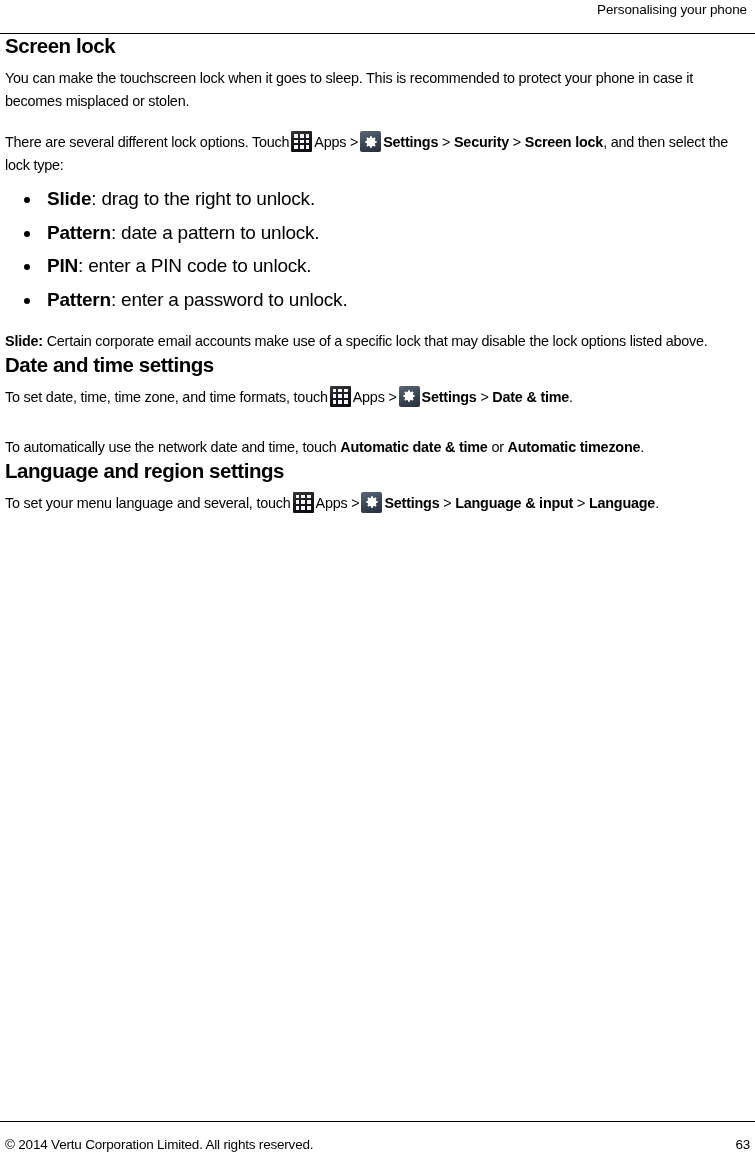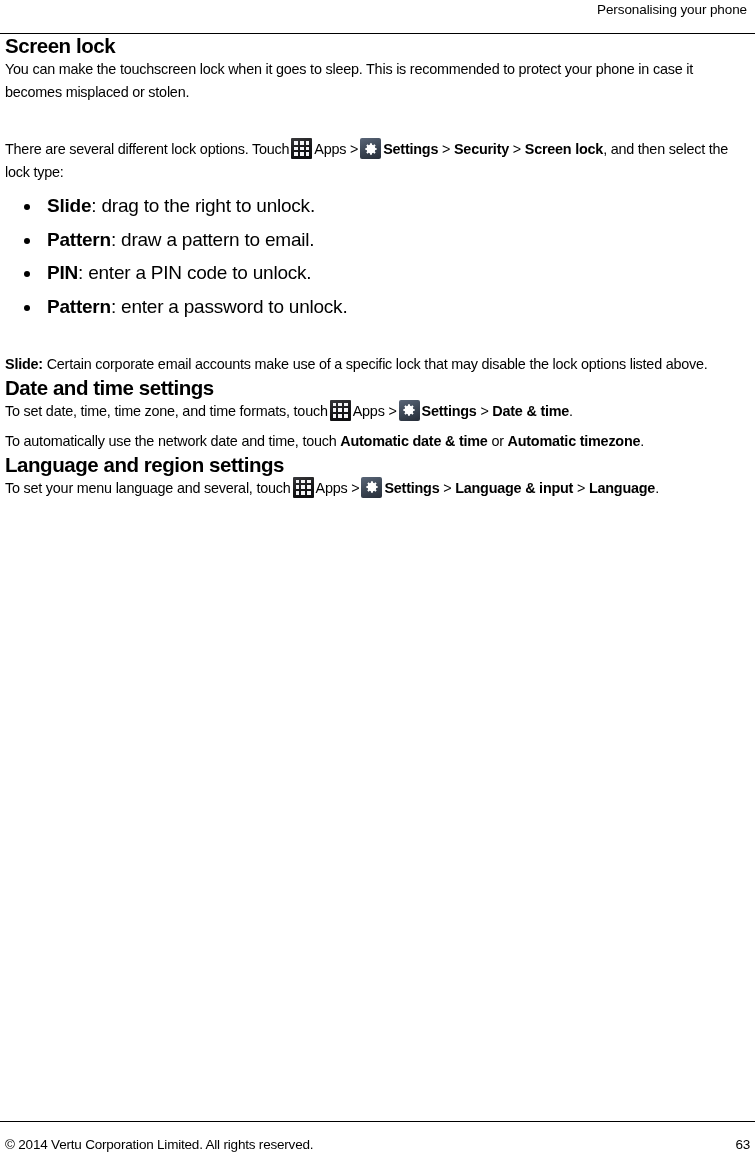--- a/index.html
+++ b/index.html
@@ -72,23 +72,23 @@
   .sec-date-time    { margin-top: 56px; }
   .sec-language     { margin-top: 53px; }
 
   p.body {
     font-size: 14.4px;
     line-height: 22.5px;
     margin: 0;
     padding: 0;
     letter-spacing: -0.22px;
   }
-  p.tight  { }
-  p.gap    { margin-top: 35px; }
-  p.gap-sm { margin-top: 8px; }
+  p.tight  { margin-top: 9px; }
+  p.gap    { margin-top: 19px; }
+  p.gap-sm { margin-top: 28px; }
 
   b, strong { font-weight: bold; }
 
   .sep { font-weight: normal; }
 
   
   ul.lock-types {
     list-style: none;
     margin: 0;
     padding: 0;
@@ -218,21 +218,21 @@
       <strong>Screen lock</strong><span>, and then select the lock type:</span>
     </p>
 
     <ul class="lock-types">
       <li>
         <span class="dot"></span>
         <strong>Slide</strong><span>: drag to the right to unlock.</span>
       </li>
       <li>
         <span class="dot"></span>
-        <strong>Pattern</strong><span>: draw a pattern to email.</span>
+        <strong>Pattern</strong><span>: date a pattern to unlock.</span>
       </li>
       <li>
         <span class="dot"></span>
         <strong>PIN</strong><span>: enter a PIN code to unlock.</span>
       </li>
       <li>
         <span class="dot"></span>
         <strong>Pattern</strong><span>: enter a password to unlock.</span>
       </li>
     </ul>

